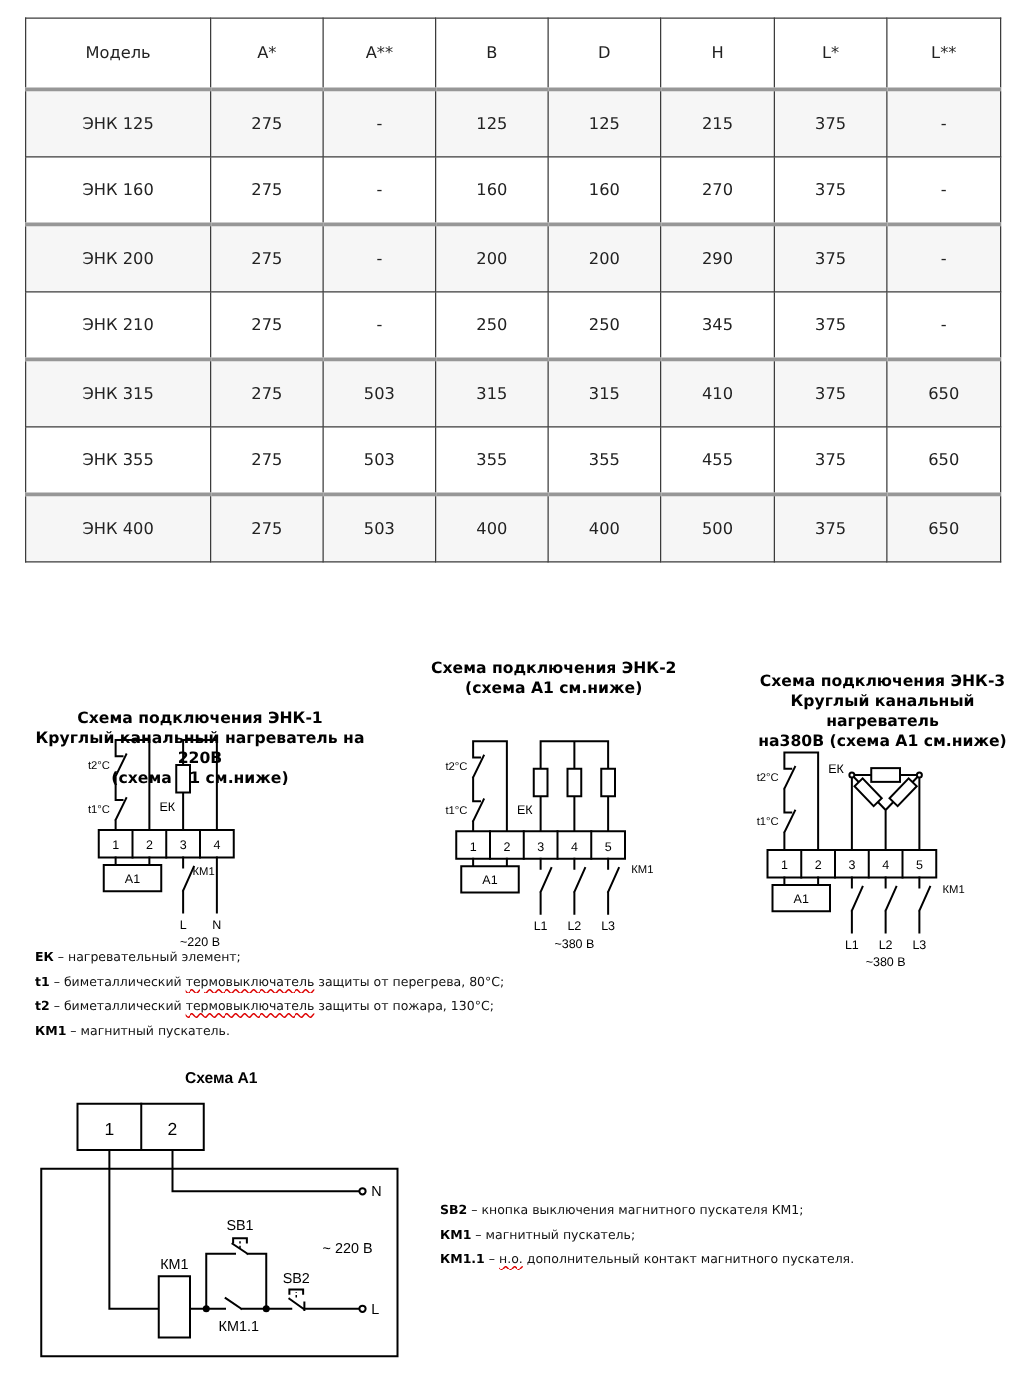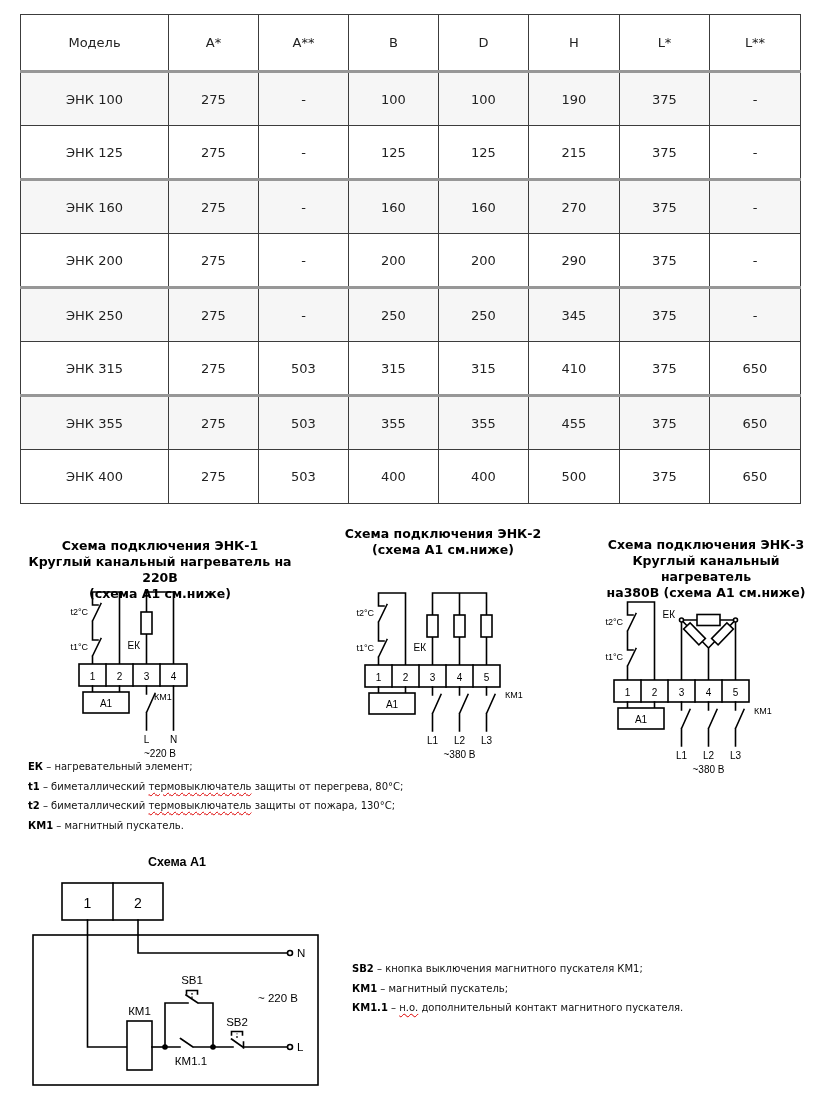--- a/index.html
+++ b/index.html
@@ -71,30 +71,20 @@
       <th>A**</th>
       <th>B</th>
       <th>D</th>
       <th>H</th>
       <th>L*</th>
       <th>L**</th>
     </tr>
   </thead>
   <tbody>
     <tr>
-      <td>ЭНК 100</td>
-      <td>275</td>
-      <td>-</td>
-      <td>100</td>
-      <td>100</td>
-      <td>190</td>
-      <td>375</td>
-      <td>-</td>
-    </tr>
-    <tr>
       <td>ЭНК 125</td>
       <td>275</td>
       <td>-</td>
       <td>125</td>
       <td>125</td>
       <td>215</td>
       <td>375</td>
       <td>-</td>
     </tr>
     <tr>
@@ -111,21 +101,21 @@
       <td>ЭНК 200</td>
       <td>275</td>
       <td>-</td>
       <td>200</td>
       <td>200</td>
       <td>290</td>
       <td>375</td>
       <td>-</td>
     </tr>
     <tr>
-      <td>ЭНК 250</td>
+      <td>ЭНК 210</td>
       <td>275</td>
       <td>-</td>
       <td>250</td>
       <td>250</td>
       <td>345</td>
       <td>375</td>
       <td>-</td>
     </tr>
     <tr>
       <td>ЭНК 315</td>
@@ -153,21 +143,21 @@
       <td>503</td>
       <td>400</td>
       <td>400</td>
       <td>500</td>
       <td>375</td>
       <td>650</td>
     </tr>
   </tbody>
 </table>
 
-<div class="dg-title" style="left:10px; top:538px; width:300px;">
+<div class="dg-title" style="left:10px; top:566px; width:300px;">
   <div>Схема подключения ЭНК-1</div>
   <div>Круглый канальный нагреватель на 220В</div>
   <div>(схема А1 см.ниже)</div>
 </div>
 <div class="dg-title" style="left:298px; top:526px; width:290px;">
   <div>Схема подключения ЭНК-2</div>
   <div>(схема А1 см.ниже)</div>
 </div>
 <div class="dg-title" style="left:586px; top:537px; width:240px;">
   <div>Схема подключения ЭНК-3</div>

